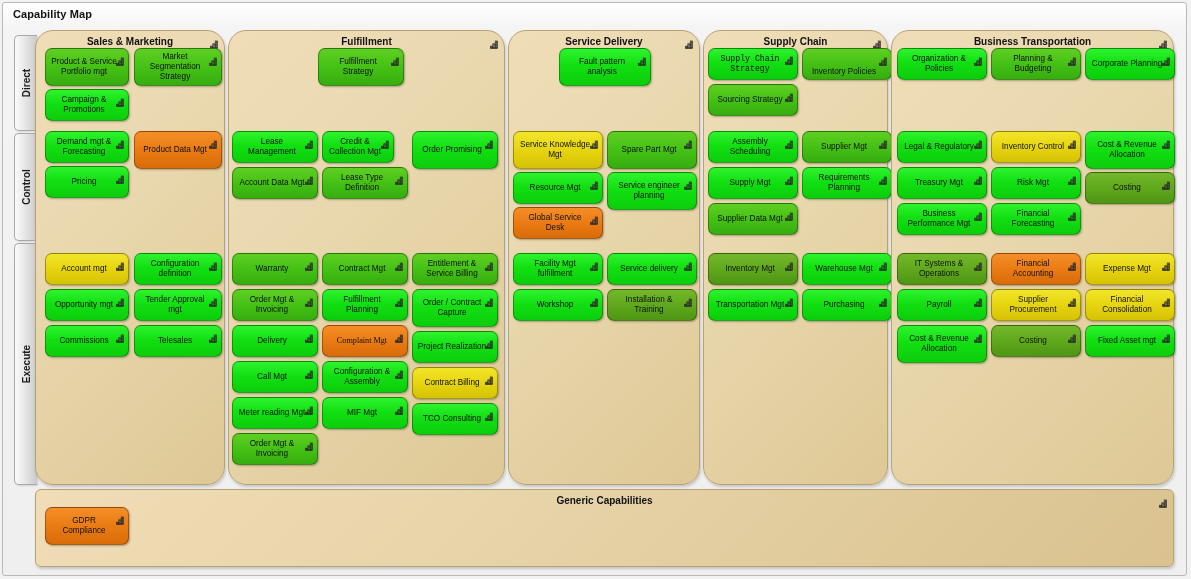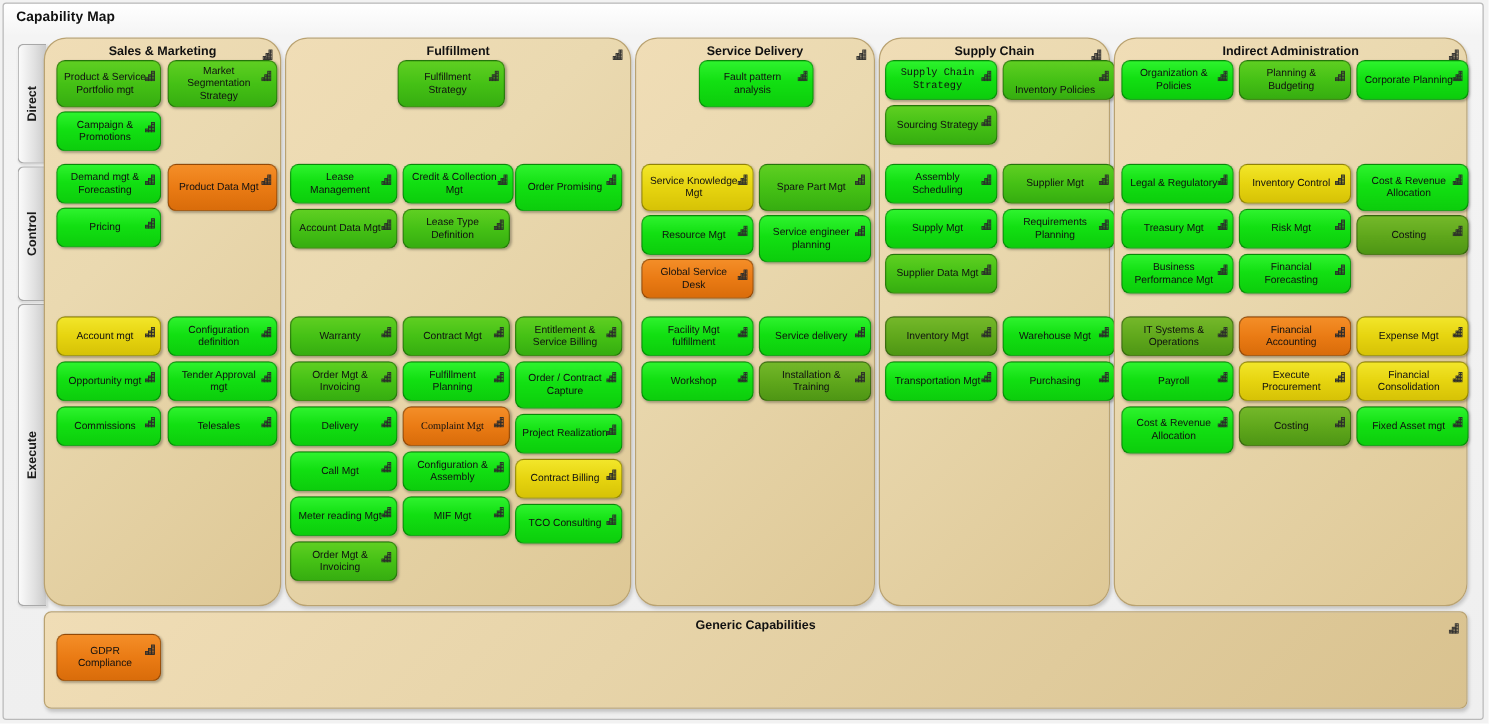--- a/index.html
+++ b/index.html
@@ -397,21 +397,21 @@
                   <rect x="5.2" y="1.0" width="2.4" height="7.6"></rect>
                   <line x1="0.4" y1="7.4" x2="7.6" y2="7.4"></line>
                   <line x1="2.8" y1="5.0" x2="7.6" y2="5.0"></line>
                   <line x1="5.2" y1="2.6" x2="7.6" y2="2.6"></line>
                   <line x1="1.6" y1="6.2" x2="1.6" y2="8.6"></line>
                   <line x1="4.0" y1="3.8" x2="4.0" y2="8.6"></line>
                   <line x1="6.4" y1="1.0" x2="6.4" y2="8.6"></line>
                 </g>
               </svg></span>
           </div>
-          <div class="cap" style="left: 93px; top: 100px; width: 89px; height: 32px; background: linear-gradient(rgb(46, 243, 46) 0%, rgb(18, 224, 18) 45%, rgb(12, 205, 12) 100%); align-items: center;">
+          <div class="cap" style="left: 93px; top: 100px; width: 72px; height: 32px; background: linear-gradient(rgb(46, 243, 46) 0%, rgb(18, 224, 18) 45%, rgb(12, 205, 12) 100%); align-items: center;">
             <span class="cap-label">Credit &amp; Collection Mgt</span>
             <span class="stair-icon"><svg viewBox="0 0 9 9" width="9" height="9" xmlns="http://www.w3.org/2000/svg">
                 <g fill="none" stroke="#2b2b2b" stroke-width="0.7">
                   <rect x="0.4" y="6.2" width="2.4" height="2.4"></rect>
                   <rect x="2.8" y="3.8" width="2.4" height="4.8"></rect>
                   <rect x="5.2" y="1.0" width="2.4" height="7.6"></rect>
                   <line x1="0.4" y1="7.4" x2="7.6" y2="7.4"></line>
                   <line x1="2.8" y1="5.0" x2="7.6" y2="5.0"></line>
                   <line x1="5.2" y1="2.6" x2="7.6" y2="2.6"></line>
                   <line x1="1.6" y1="6.2" x2="1.6" y2="8.6"></line>
@@ -1103,21 +1103,21 @@
                   <line x1="2.8" y1="5.0" x2="7.6" y2="5.0"></line>
                   <line x1="5.2" y1="2.6" x2="7.6" y2="2.6"></line>
                   <line x1="1.6" y1="6.2" x2="1.6" y2="8.6"></line>
                   <line x1="4.0" y1="3.8" x2="4.0" y2="8.6"></line>
                   <line x1="6.4" y1="1.0" x2="6.4" y2="8.6"></line>
                 </g>
               </svg></span>
           </div>
         </div>
         <div class="domain-col" style="left: 883px; top: 3px; width: 283px; height: 455px;">
-          <div class="domain-title">Indirect Administration</div>
+          <div class="domain-title">Business Transportation</div>
           <span class="dom-icon"><svg viewBox="0 0 9 9" width="9" height="9" xmlns="http://www.w3.org/2000/svg">
               <g fill="none" stroke="#2b2b2b" stroke-width="0.7">
                 <rect x="0.4" y="6.2" width="2.4" height="2.4"></rect>
                 <rect x="2.8" y="3.8" width="2.4" height="4.8"></rect>
                 <rect x="5.2" y="1.0" width="2.4" height="7.6"></rect>
                 <line x1="0.4" y1="7.4" x2="7.6" y2="7.4"></line>
                 <line x1="2.8" y1="5.0" x2="7.6" y2="5.0"></line>
                 <line x1="5.2" y1="2.6" x2="7.6" y2="2.6"></line>
                 <line x1="1.6" y1="6.2" x2="1.6" y2="8.6"></line>
                 <line x1="4.0" y1="3.8" x2="4.0" y2="8.6"></line>
@@ -1358,21 +1358,21 @@
                   <line x1="0.4" y1="7.4" x2="7.6" y2="7.4"></line>
                   <line x1="2.8" y1="5.0" x2="7.6" y2="5.0"></line>
                   <line x1="5.2" y1="2.6" x2="7.6" y2="2.6"></line>
                   <line x1="1.6" y1="6.2" x2="1.6" y2="8.6"></line>
                   <line x1="4.0" y1="3.8" x2="4.0" y2="8.6"></line>
                   <line x1="6.4" y1="1.0" x2="6.4" y2="8.6"></line>
                 </g>
               </svg></span>
           </div>
           <div class="cap" style="left: 99px; top: 258px; width: 90px; height: 32px; background: linear-gradient(rgb(242, 230, 42) 0%, rgb(230, 212, 15) 50%, rgb(214, 194, 6) 100%);">
-            <span class="cap-label">Execute Procurement</span>
+            <span class="cap-label">Supplier Procurement</span>
             <span class="stair-icon"><svg viewBox="0 0 9 9" width="9" height="9" xmlns="http://www.w3.org/2000/svg">
                 <g fill="none" stroke="#2b2b2b" stroke-width="0.7">
                   <rect x="0.4" y="6.2" width="2.4" height="2.4"></rect>
                   <rect x="2.8" y="3.8" width="2.4" height="4.8"></rect>
                   <rect x="5.2" y="1.0" width="2.4" height="7.6"></rect>
                   <line x1="0.4" y1="7.4" x2="7.6" y2="7.4"></line>
                   <line x1="2.8" y1="5.0" x2="7.6" y2="5.0"></line>
                   <line x1="5.2" y1="2.6" x2="7.6" y2="2.6"></line>
                   <line x1="1.6" y1="6.2" x2="1.6" y2="8.6"></line>
                   <line x1="4.0" y1="3.8" x2="4.0" y2="8.6"></line>

